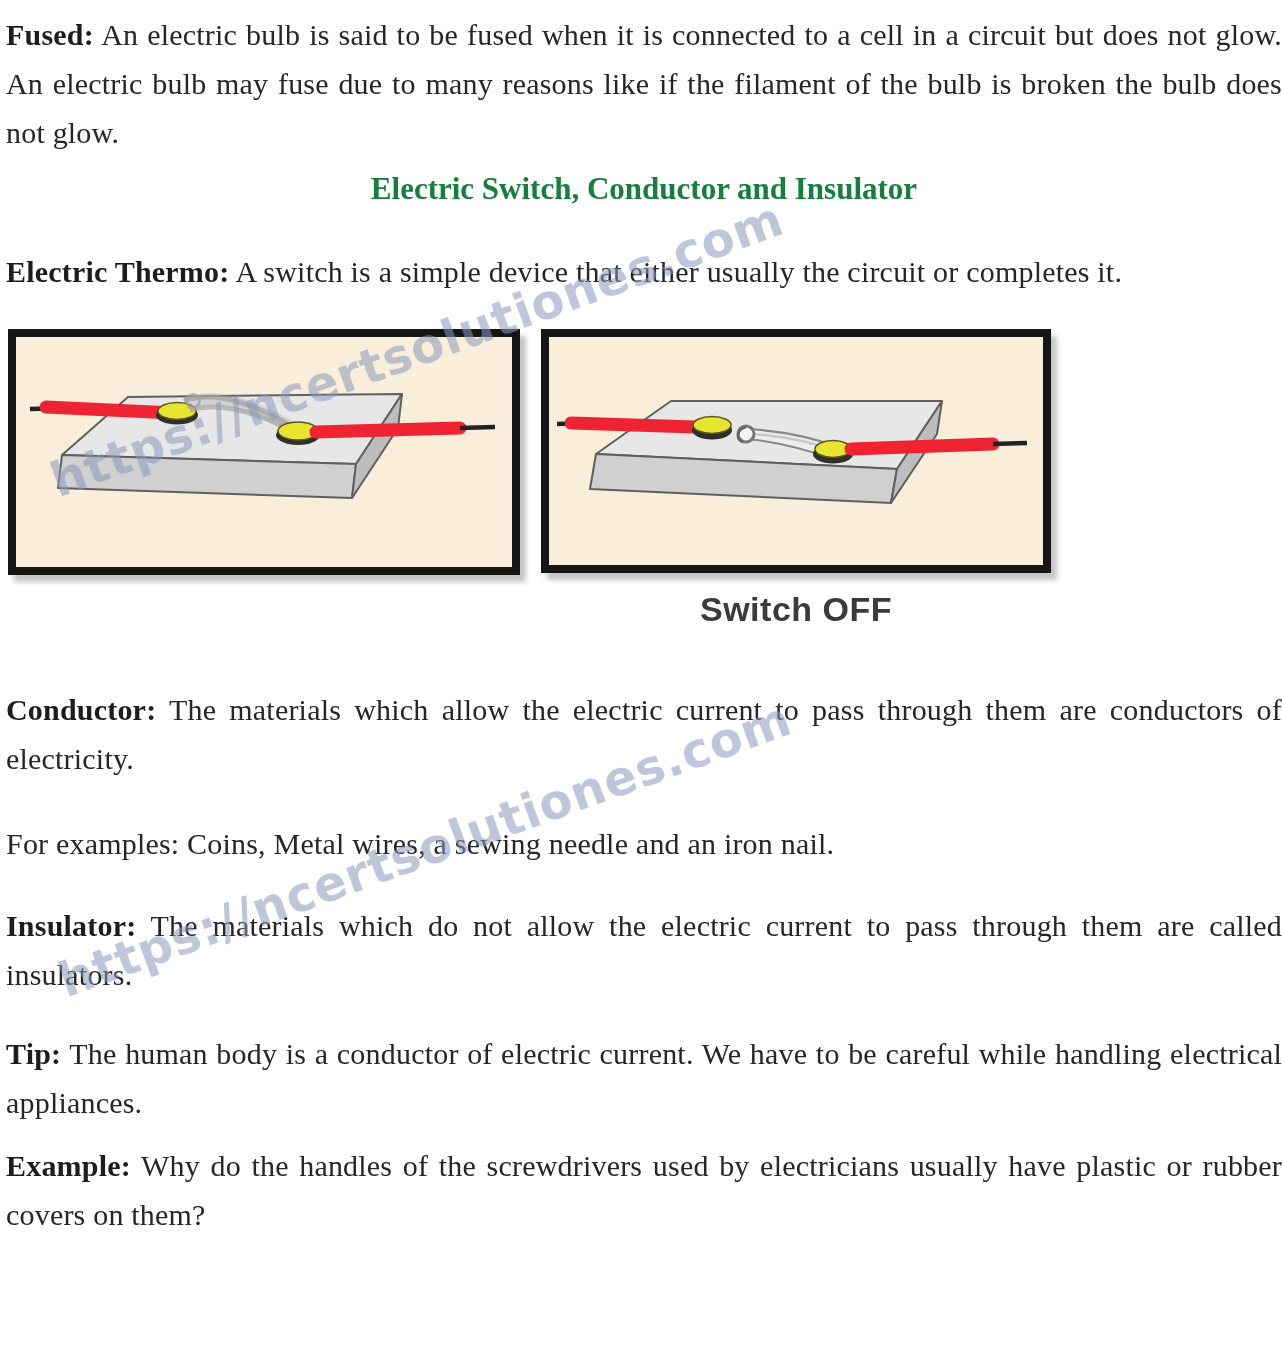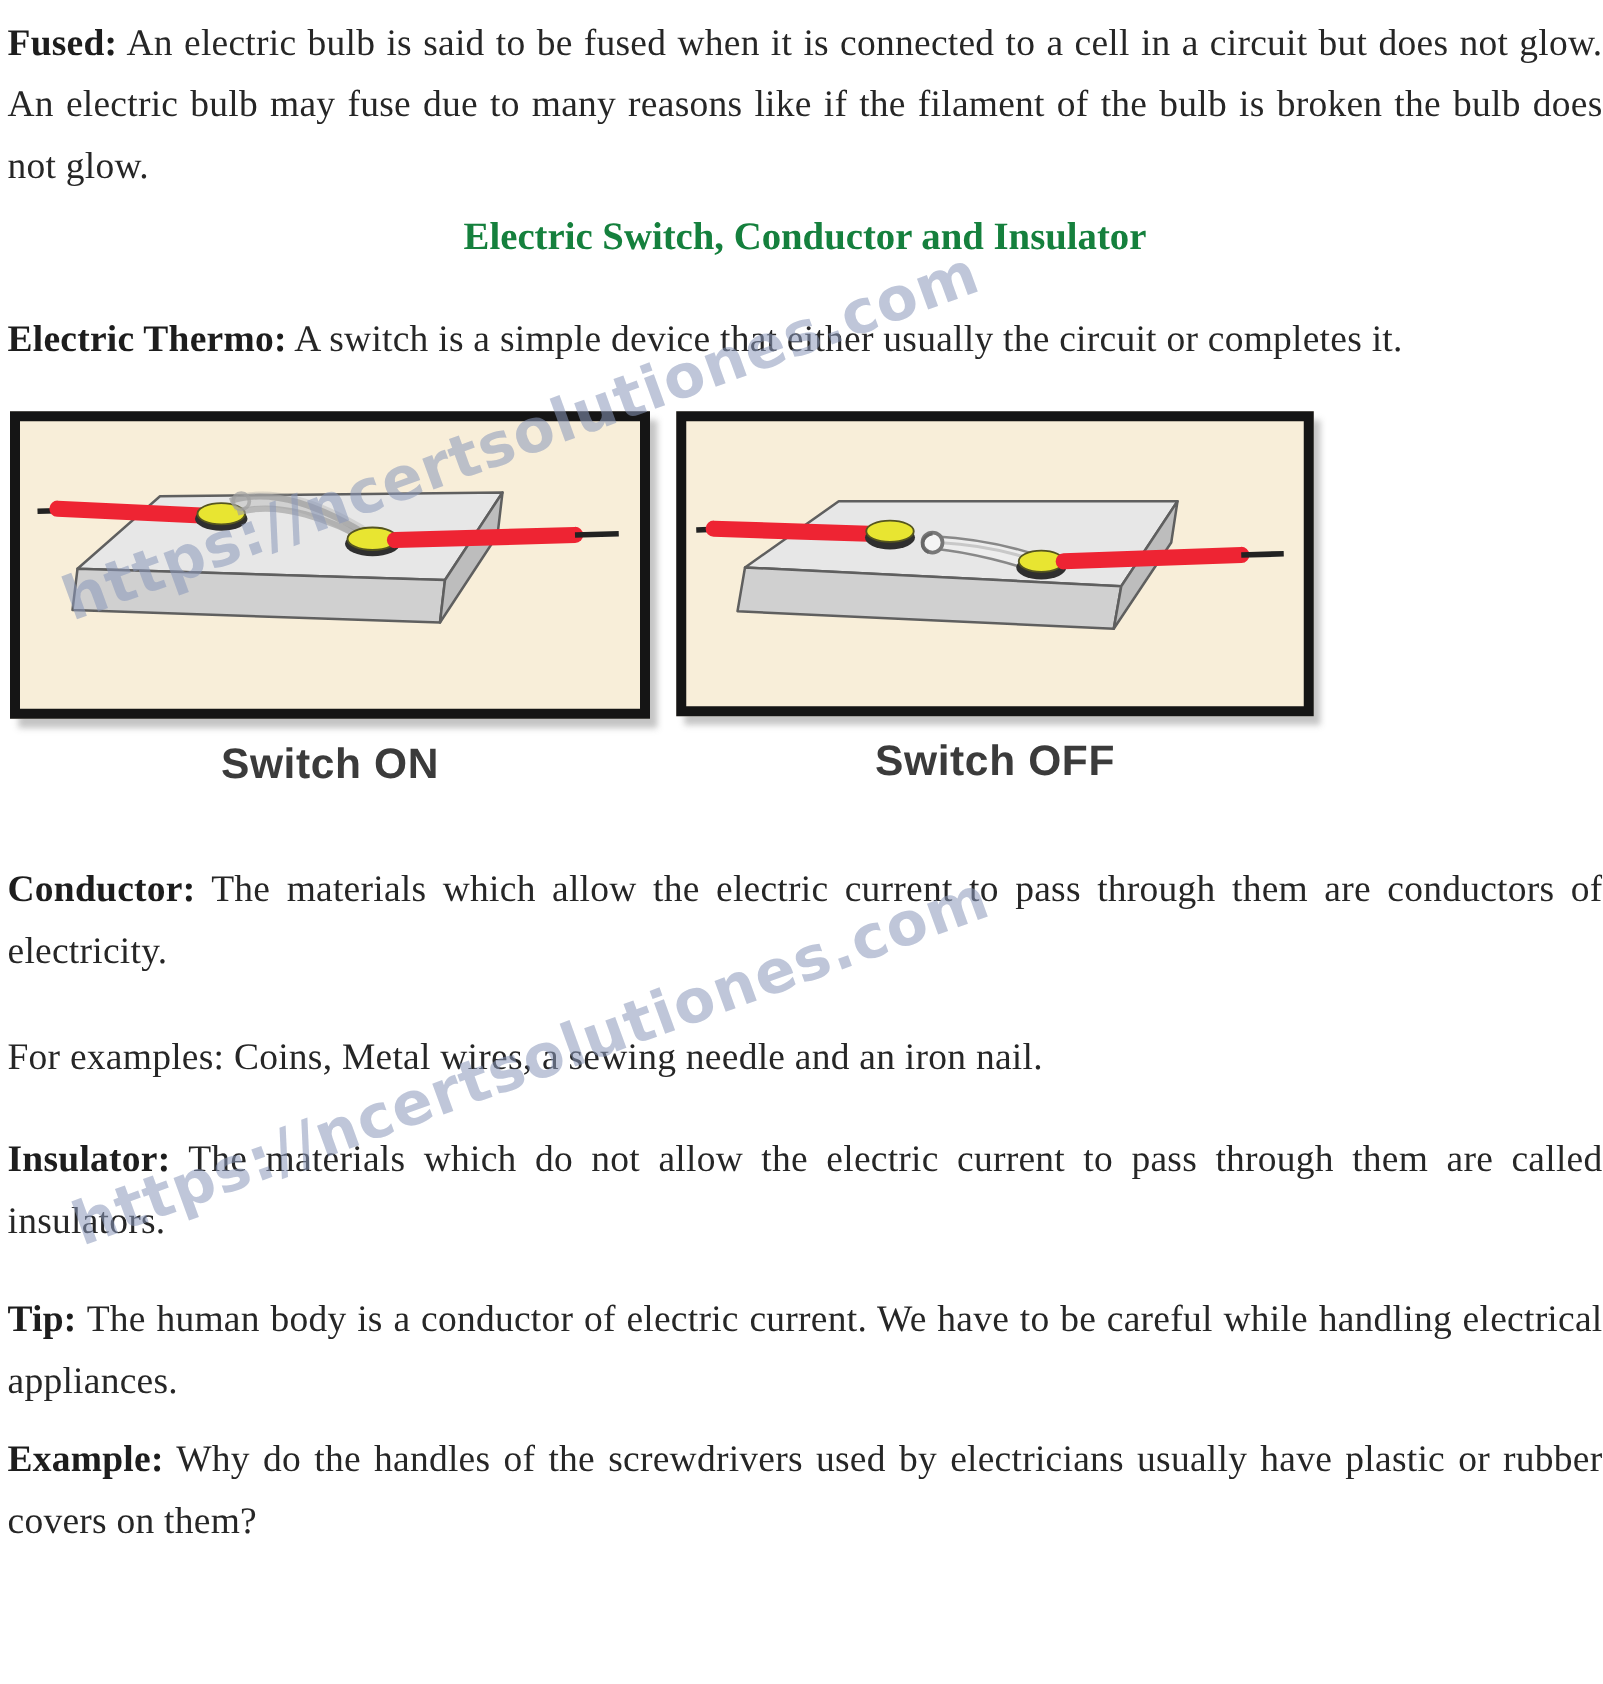--- a/index.html
+++ b/index.html
@@ -122,21 +122,20 @@
             <g>
               <ellipse cx="282" cy="98" rx="22" ry="10" fill="#2f2f2f"></ellipse>
               <ellipse cx="282" cy="94" rx="20" ry="9" fill="#e8e531" stroke="#55551f" stroke-width="1.5"></ellipse>
             </g>
             <g>
               <line x1="300" y1="95" x2="444" y2="91" stroke="#ee2433" stroke-width="13" stroke-linecap="round"></line>
               <line x1="444" y1="91" x2="479" y2="90" stroke="#222222" stroke-width="4.5"></line>
             </g>
           </svg>
         </div>
-        <div class="fig-caption">Switch ON</div>
       </div>
 
       <div class="figure-col">
         <div class="figure" id="figure-off">
           <svg viewBox="0 0 494 228" width="494" height="228">
             <g>
               <path d="M47,117 L122,64 L393,64 L348,132 Z" fill="#e7e7e7" stroke="#5f5f5f" stroke-width="2" stroke-linejoin="round"></path>
               <path d="M47,117 L348,132 L342,166 L41,152 Z" fill="#d0d0d0" stroke="#5f5f5f" stroke-width="2" stroke-linejoin="round"></path>
               <path d="M393,64 L348,132 L342,166 L388,97 Z" fill="#bdbdbd" stroke="#5f5f5f" stroke-width="2" stroke-linejoin="round"></path>
             </g>

